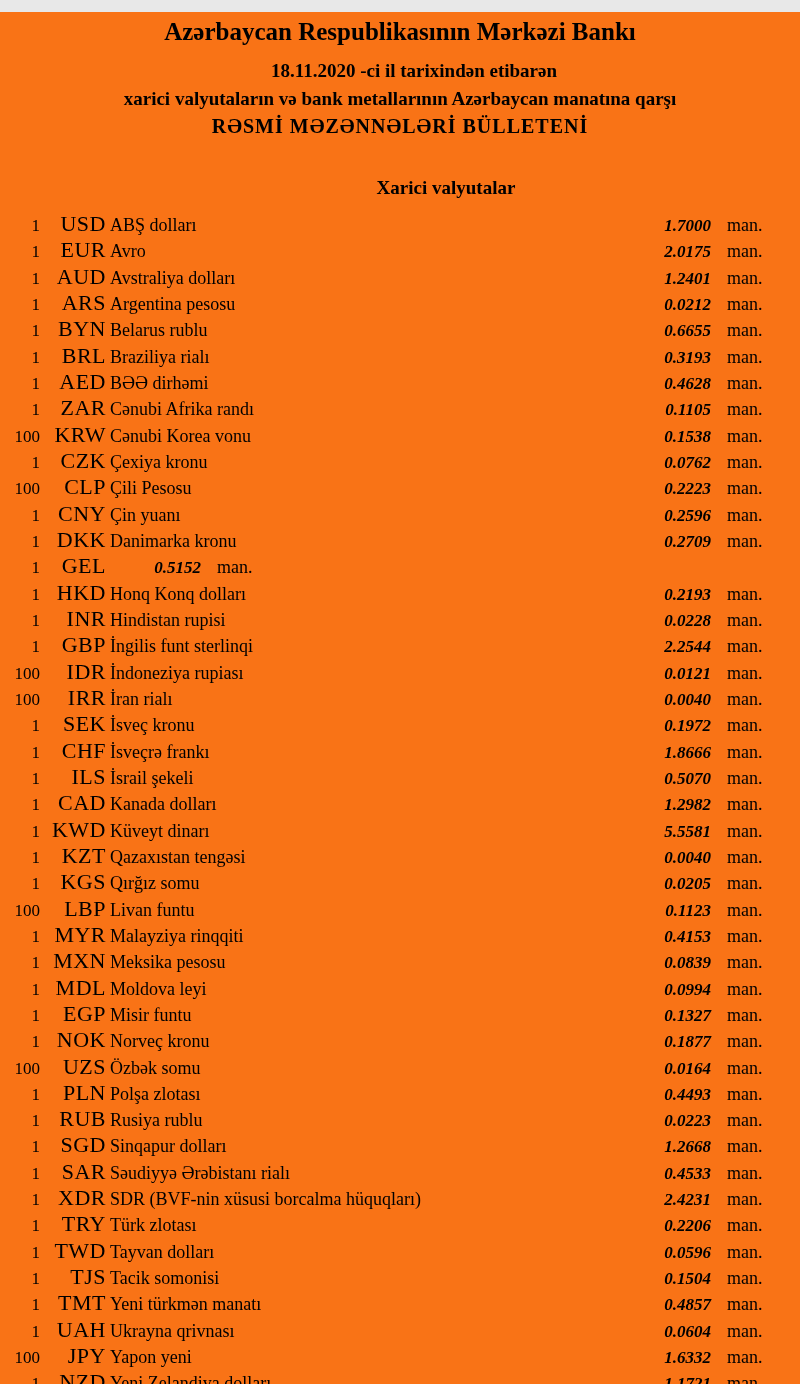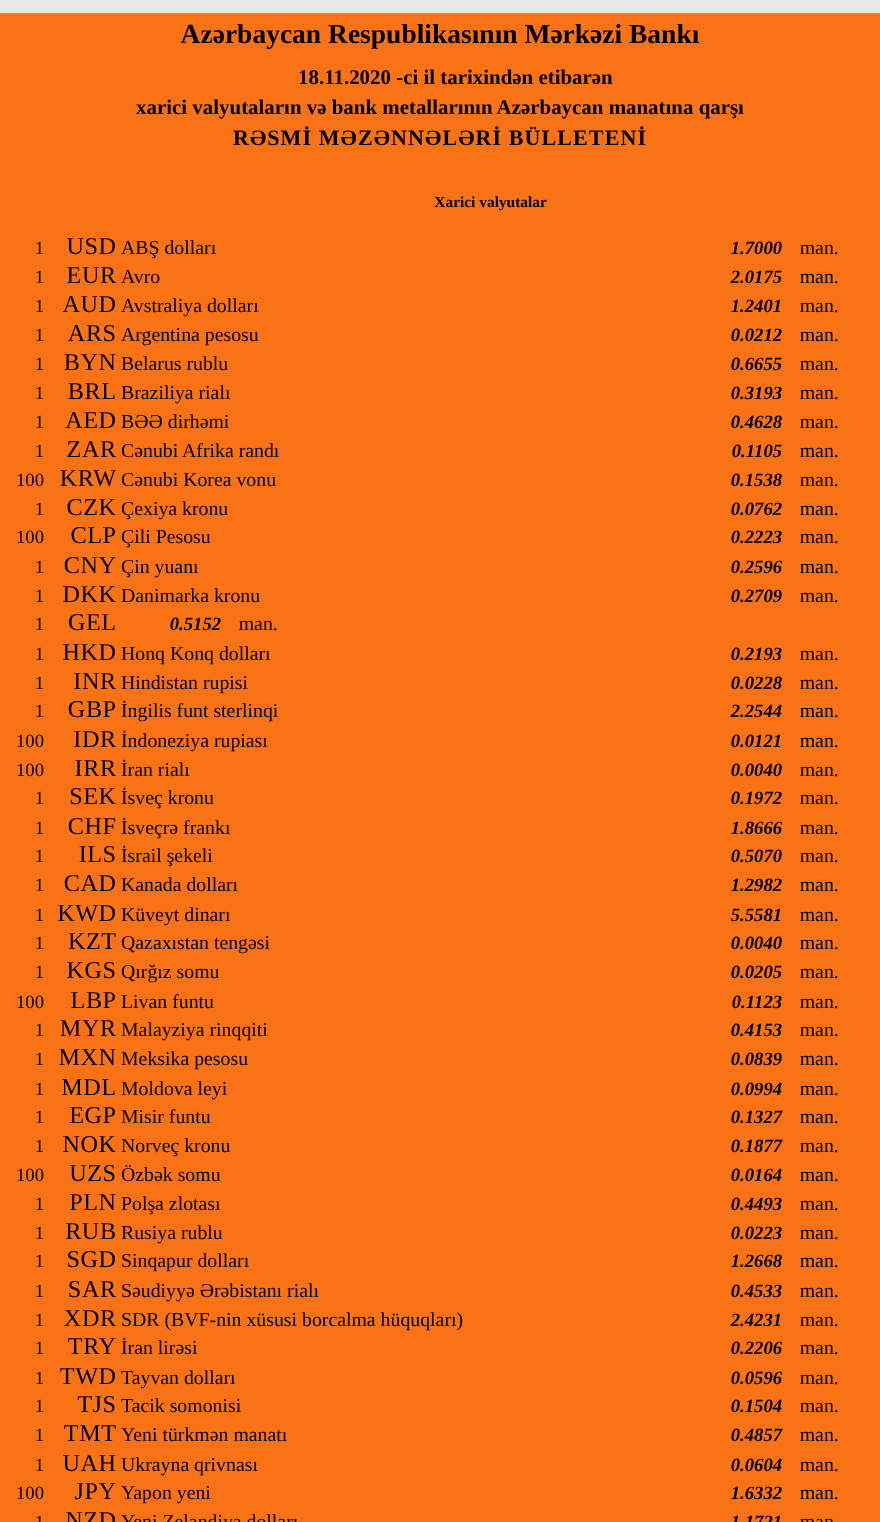--- a/index.html
+++ b/index.html
@@ -19,21 +19,21 @@
     width: 800px;
     text-align: center;
     font-weight: bold;
     box-sizing: border-box;
     white-space: nowrap;
   }
   .title-line    { top: 6px;   font-size: 25px; }
   .date-line     { top: 48px;  font-size: 19px; padding-left: 28px; }
   .subtitle-line { top: 76px;  font-size: 19px; }
   .bulletin-line { top: 103px; font-size: 20px; letter-spacing: 1px; }
-  .section-line  { top: 165px; font-size: 14px; padding-left: 92px; }
+  .section-line  { top: 165px; font-size: 19px; padding-left: 92px; }
 
   .rates {
     position: absolute;
     top: 199px;
     left: 0;
     width: 800px;
   }
   .row {
     display: flex;
     height: 26.34px;
@@ -361,21 +361,21 @@
     <span class="qty">1</span>
     <span class="code">XDR</span>
     <span class="name">SDR (BVF-nin xüsusi borcalma hüquqları)</span>
     <span class="rate">2.4231</span>
     <span class="unit">man.</span>
   </div>
 
   <div class="row">
     <span class="qty">1</span>
     <span class="code">TRY</span>
-    <span class="name">İran lirəsi</span>
+    <span class="name">Türk zlotası</span>
     <span class="rate">0.2206</span>
     <span class="unit">man.</span>
   </div>
 
   <div class="row">
     <span class="qty">1</span>
     <span class="code">TWD</span>
     <span class="name">Tayvan dolları</span>
     <span class="rate">0.0596</span>
     <span class="unit">man.</span>

